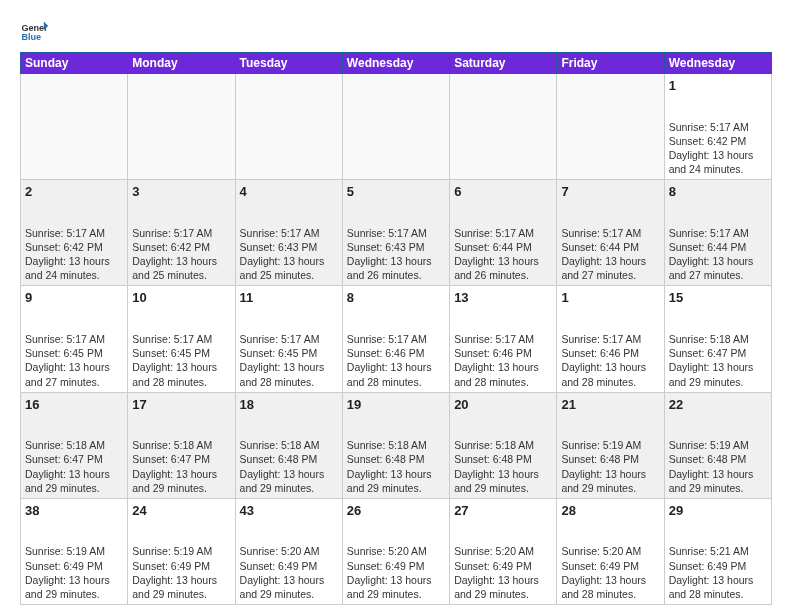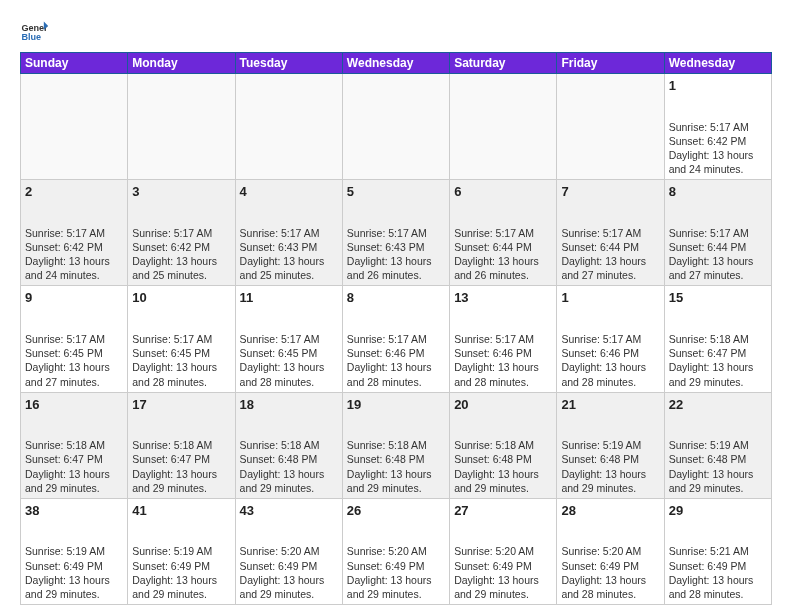--- a/index.html
+++ b/index.html
@@ -262,21 +262,21 @@
         </td>
       </tr>
       <tr class="row-white">
         <td>
           <span class="day-number">38</span>
           <div class="day-info" style="white-space: pre-line;">Sunrise: 5:19 AM
 Sunset: 6:49 PM
 Daylight: 13 hours and 29 minutes.</div>
         </td>
         <td>
-          <span class="day-number">41</span>
+          <span class="day-number">24</span>
           <div class="day-info" style="white-space: pre-line;">Sunrise: 5:19 AM
 Sunset: 6:49 PM
 Daylight: 13 hours and 29 minutes.</div>
         </td>
         <td>
           <span class="day-number">43</span>
           <div class="day-info" style="white-space: pre-line;">Sunrise: 5:20 AM
 Sunset: 6:49 PM
 Daylight: 13 hours and 29 minutes.</div>
         </td>

